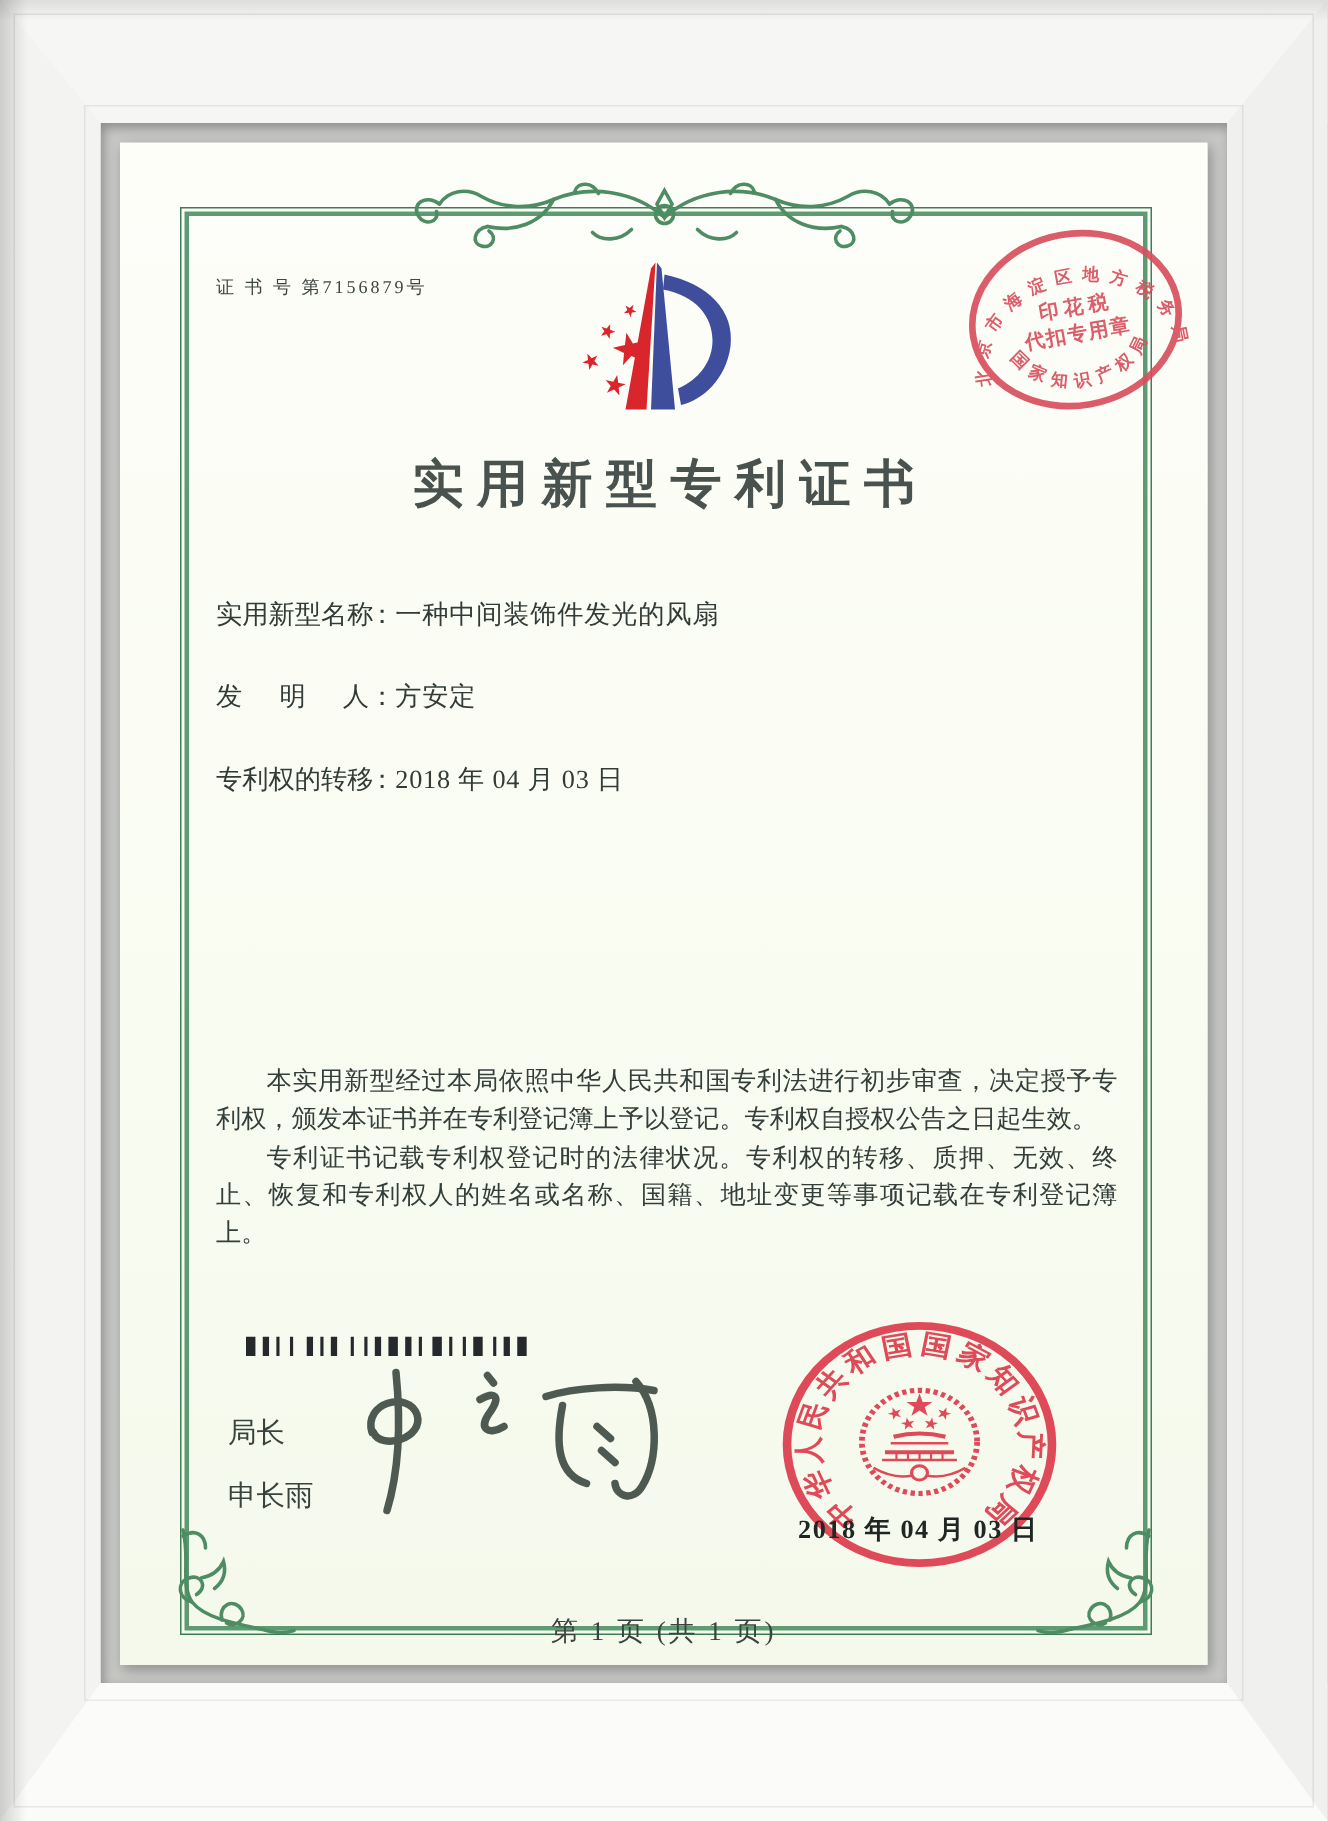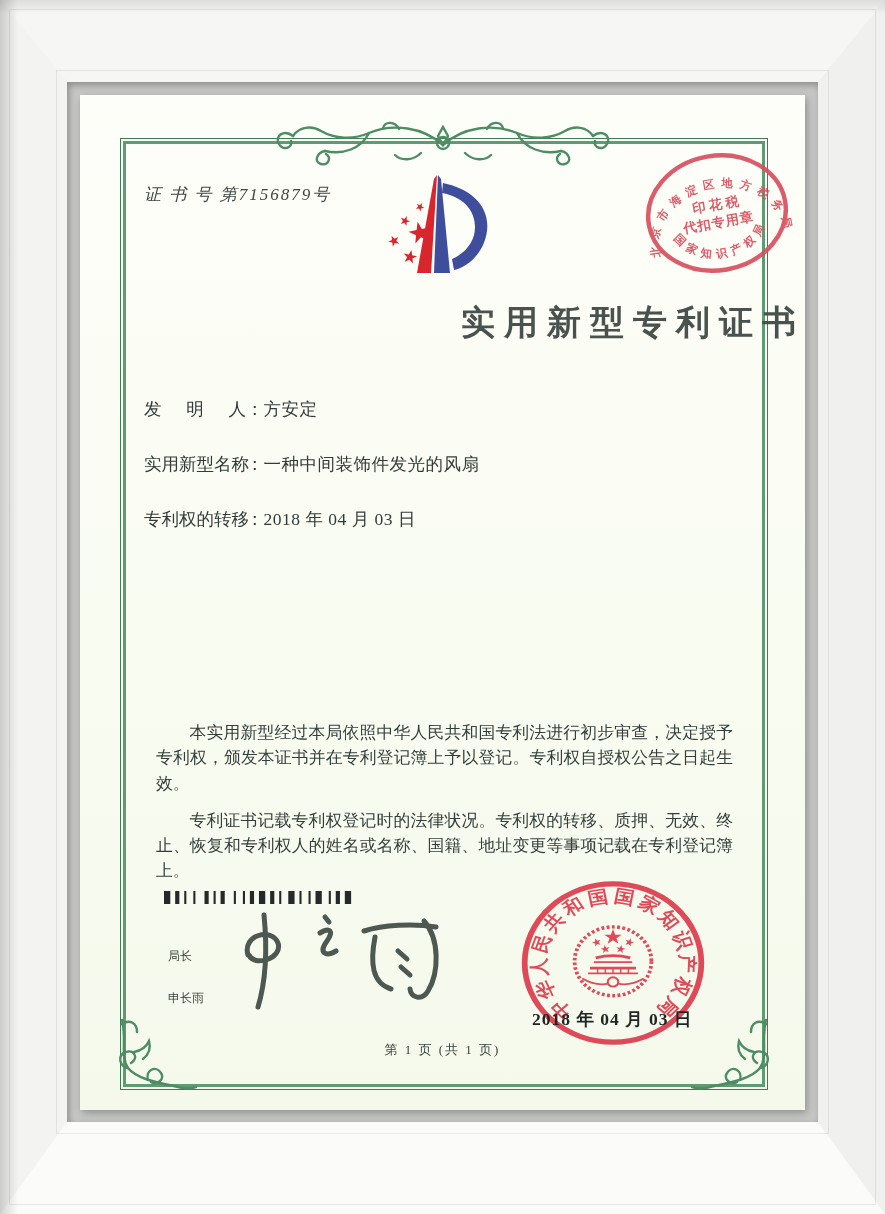--- a/index.html
+++ b/index.html
@@ -29,51 +29,51 @@
     box-shadow:2px 3px 8px rgba(0,0,0,.28);
   }
   .green-border{position:absolute;left:40px;top:43px;right:37px;bottom:20px;border:1px solid #3f7d54;}
   .green-border::before{content:"";position:absolute;inset:2px;border:3px solid #5e9b72;}
 
   .ornament-top{position:absolute;left:50%;top:14px;transform:translateX(-50%);width:344px;height:64px;}
   .flourish{position:absolute;width:86px;height:86px;}
   .flourish.bl{left:32px;bottom:10px;}
   .flourish.br{right:29px;bottom:10px;transform:scaleX(-1);}
 
-  .cert-number{position:absolute;left:64px;top:88px;font-size:17px;letter-spacing:2px;color:#3e4643;font-style:italic;}
+  .cert-number{position:absolute;left:64px;top:88px;font-size:12px;letter-spacing:2px;color:#3e4643;}
   .logo{position:absolute;left:292px;top:74px;width:130px;height:124px;}
   .tax-stamp{position:absolute;left:558px;top:52px;width:158px;height:140px;opacity:.92;}
   .title{
-    position:absolute;left:0;right:0;top:205px;text-align:right;
+    position:absolute;left:0;right:0;top:205px;text-align:center;
     font-size:34px;font-weight:600;letter-spacing:9px;text-indent:9px;color:#49524e;
   }
 
   .fields{position:absolute;left:64px;top:304px;font-size:17.5px;color:#323b38;}
   .field-row{line-height:21px;margin-bottom:34px;white-space:nowrap;}
   .field-label{display:inline-block;width:102px;text-align:justify;text-align-last:justify;}
   .field-value{letter-spacing:.5px;}
 
   .paragraphs{
     position:absolute;left:64px;top:613px;width:601px;
     font-size:16.8px;line-height:25.3px;color:#343e3b;text-align:justify;
   }
-  .paragraphs p{margin:12px;text-indent:2em;}
+  .paragraphs p{margin:0;text-indent:2em;}
 
   .barcode{position:absolute;left:84px;top:796px;width:192px;height:13px;}
   .barcode rect{fill:#25292b;}
 
-  .signer{position:absolute;left:72px;top:840px;font-size:12px;line-height:42px;color:#39433e;margin-left:16px;}
+  .signer{position:absolute;left:72px;top:840px;font-size:19px;line-height:42px;color:#39433e;}
   .signature{position:absolute;left:148px;top:810px;width:238px;height:112px;}
 
   .seal{position:absolute;left:437px;top:782px;width:192px;height:172px;opacity:.90;}
   .seal-date{
     position:absolute;left:452px;top:912px;z-index:3;
     font-size:17.5px;font-weight:700;letter-spacing:1px;color:#202623;
   }
-  .footer{position:absolute;left:0;right:0;top:946px;text-align:center;font-size:13px;letter-spacing:2px;color:#3a433f;}
+  .footer{position:absolute;left:0;right:0;top:980px;text-align:center;font-size:18px;letter-spacing:2px;color:#3a433f;}
 
   .green-stroke{stroke:#4e8c63;fill:none;stroke-width:2.4;stroke-linecap:round;}
   .sig-stroke{stroke:#3f4b45;fill:none;stroke-width:5;stroke-linecap:round;opacity:.92;}
 </style>
 </head>
 <body>
 
 <div class="photo">
   <div class="frame"></div>
   <div class="bevel-outer"></div>
@@ -156,24 +156,24 @@
         </text>
         <text x="80" y="62" text-anchor="middle" font-size="13.5" font-weight="700">印 花 税</text>
         <text x="80" y="80" text-anchor="middle" font-size="13.5" font-weight="700" letter-spacing="1">代扣专用章</text>
       </g>
     </svg>
 
     <div class="title">实用新型专利证书</div>
 
     <div class="fields">
       <div class="field-row">
-        <span class="field-label">发明人</span><span class="field-sep">：</span><span class="field-value">方安定</span>
+        <span class="field-label">实用新型名称</span><span class="field-sep">：</span><span class="field-value">一种中间装饰件发光的风扇</span>
       </div>
       <div class="field-row">
-        <span class="field-label">实用新型名称</span><span class="field-sep">：</span><span class="field-value">一种中间装饰件发光的风扇</span>
+        <span class="field-label">发明人</span><span class="field-sep">：</span><span class="field-value">方安定</span>
       </div>
       <div class="field-row">
         <span class="field-label">专利权的转移</span><span class="field-sep">：</span><span class="field-value">2018 年 04 月 03 日</span>
       </div>
     </div>
 
     <div class="paragraphs">
       <p>本实用新型经过本局依照中华人民共和国专利法进行初步审查，决定授予专利权，颁发本证书并在专利登记簿上予以登记。专利权自授权公告之日起生效。</p>
       <p>专利证书记载专利权登记时的法律状况。专利权的转移、质押、无效、终止、恢复和专利权人的姓名或名称、国籍、地址变更等事项记载在专利登记簿上。</p>
     </div>

